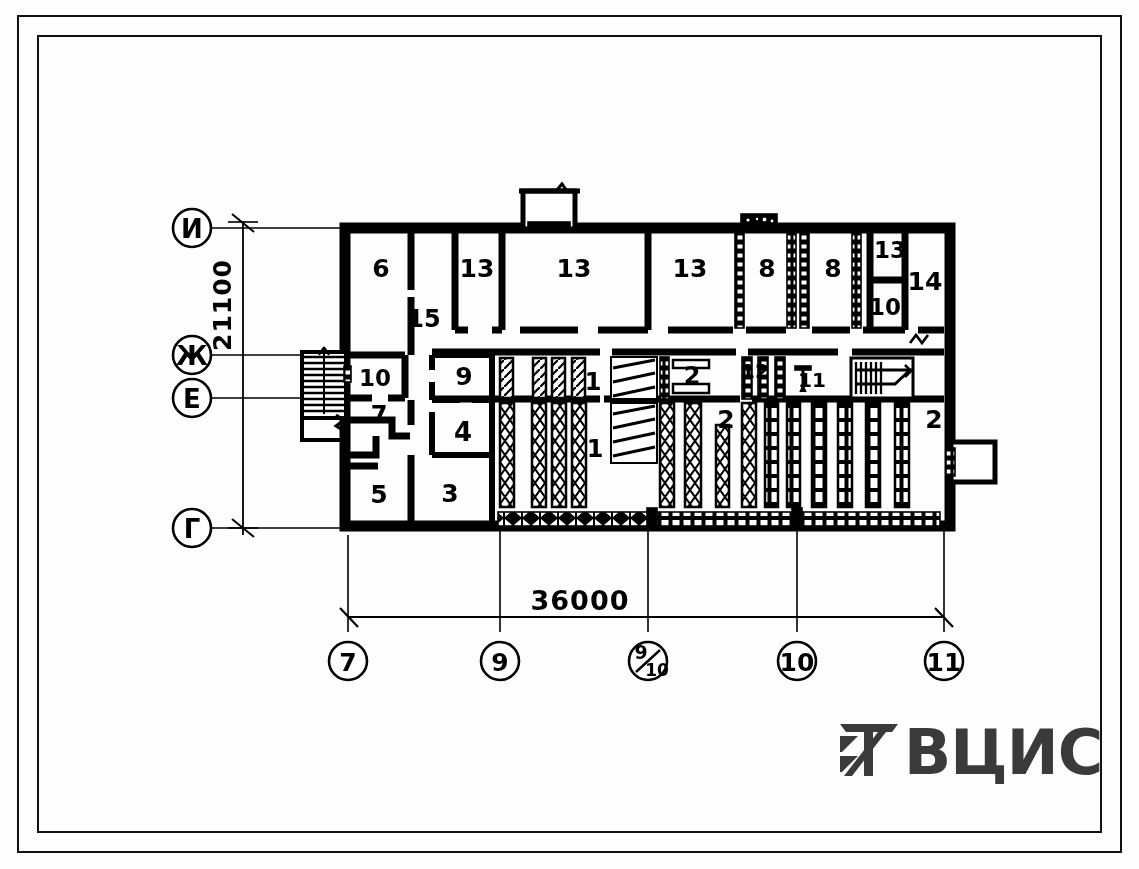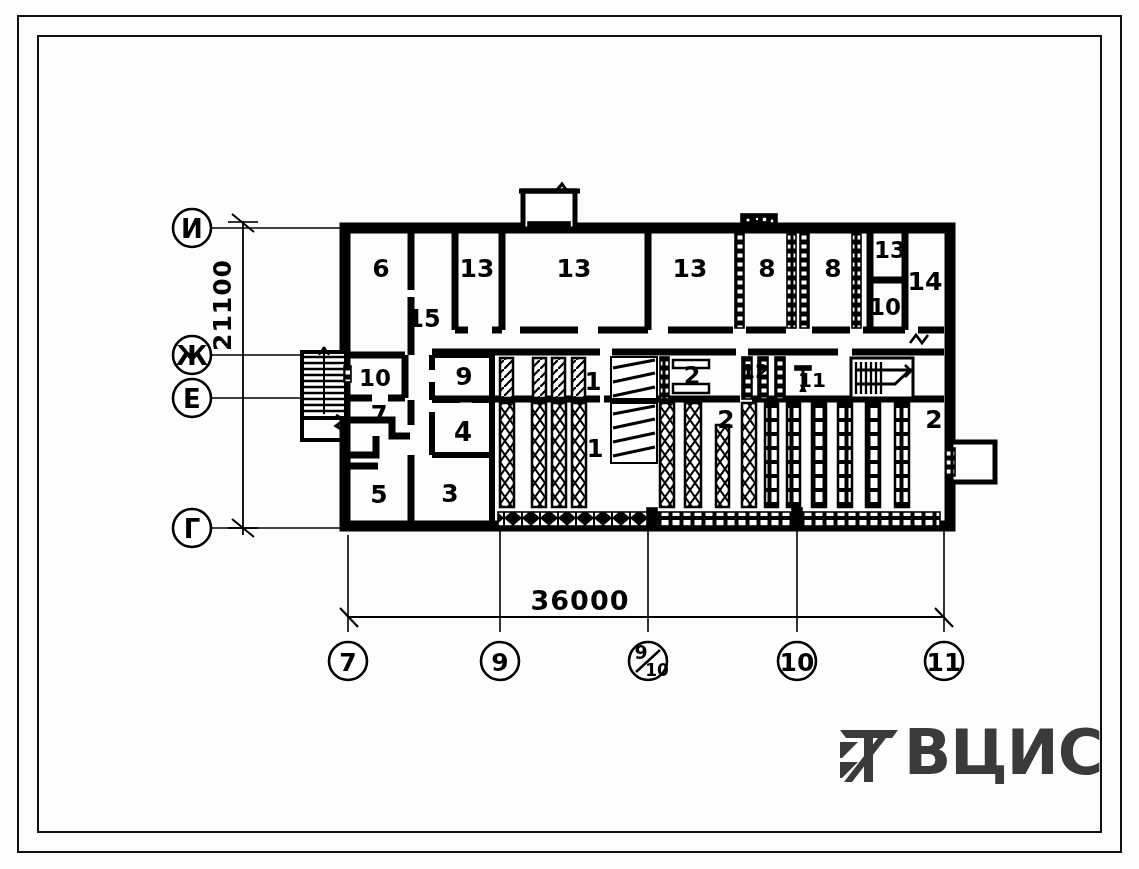--- a/index.html
+++ b/index.html
@@ -17,21 +17,21 @@
     box-sizing:border-box;
   }
   .frame-inner{
     position:absolute;left:37px;top:35px;width:1065px;height:798px;
     border:2px solid #111;
     box-sizing:border-box;
   }
   svg#plan{position:absolute;left:0;top:0;width:1139px;height:869px;}
   .logo{
     position:absolute;left:838px;top:722px;
-    display:flex;align-items:flex-end;gap:4px;
+    display:flex;align-items:flex-start;gap:4px;
   }
   .logo-text{
     font-family:"DejaVu Sans", sans-serif;
     font-weight:bold;
     font-size:62px;
     letter-spacing:-1px;
     color:#3a3a3a;
     line-height:1;
   }
   .logo-mark{width:62px;height:56px;}

